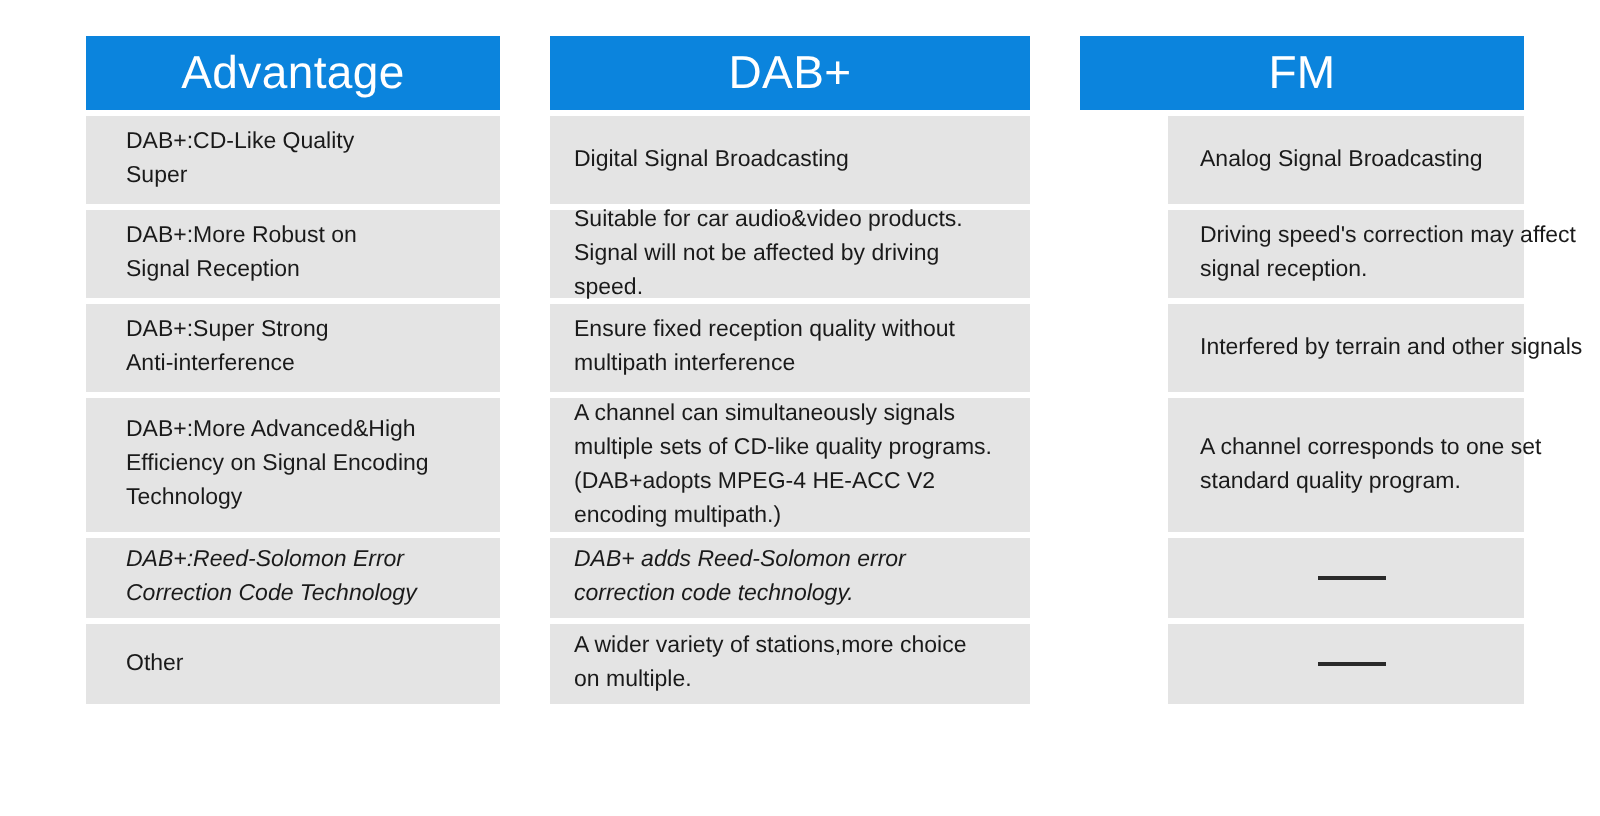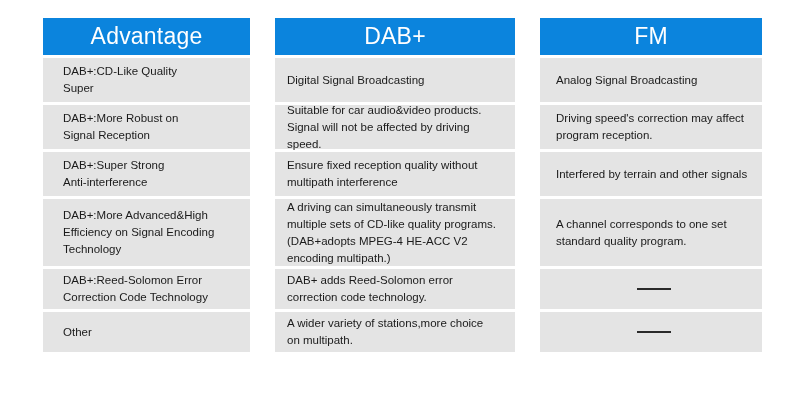--- a/index.html
+++ b/index.html
@@ -55,27 +55,27 @@
     box-sizing: border-box;
     margin-top: 3px;
     display: flex;
     flex-direction: column;
     justify-content: center;
     padding-left: 20px;
     padding-right: 8px;
   }
 
   .col-dab .cell { padding-left: 12px; padding-right: 24px; }
-  .col-fm  .cell { padding-left: 16px; padding-right: 10px; }
+  .col-fm  .cell { padding-left: 16px; padding-right: 10px; margin-left: 44px; }
 
   .cell-h1 { height: 44px; }
   .cell-h2 { height: 44px; }
   .cell-h3 { height: 44px; }
   .cell-h4 { height: 67px; }
-  .cell-h5 { height: 40px; }
+  .cell-h5 { height: 40px; font-style: italic; }
   .cell-h6 { height: 40px; }
 
   .cell .line { display: block; white-space: nowrap; }
 
   .cell-dash {
     align-items: center;
     justify-content: center;
     padding-left: 0;
     padding-right: 0;
   }
@@ -140,47 +140,47 @@
       <span class="line">Signal will not be affected by driving</span>
       <span class="line">speed.</span>
     </div>
 
     <div class="cell cell-h3">
       <span class="line">Ensure fixed reception quality without</span>
       <span class="line">multipath interference</span>
     </div>
 
     <div class="cell cell-h4">
-      <span class="line">A driving can simultaneously transmit</span>
+      <span class="line">A channel can simultaneously signals</span>
       <span class="line">multiple sets of CD-like quality programs.</span>
       <span class="line">(DAB+adopts MPEG-4 HE-ACC V2</span>
       <span class="line">encoding multipath.)</span>
     </div>
 
     <div class="cell cell-h5">
       <span class="line">DAB+ adds Reed-Solomon error</span>
       <span class="line">correction code technology.</span>
     </div>
 
     <div class="cell cell-h6">
       <span class="line">A wider variety of stations,more choice</span>
-      <span class="line">on multipath.</span>
+      <span class="line">on multiple.</span>
     </div>
   </div>
 
   <div class="column col-fm">
     <div class="col-header">FM</div>
 
     <div class="cell cell-h1">
       <span class="line">Analog Signal Broadcasting</span>
     </div>
 
     <div class="cell cell-h2">
       <span class="line">Driving speed's correction may affect</span>
-      <span class="line">program reception.</span>
+      <span class="line">signal reception.</span>
     </div>
 
     <div class="cell cell-h3">
       <span class="line">Interfered by terrain and other signals</span>
     </div>
 
     <div class="cell cell-h4">
       <span class="line">A channel corresponds to one set</span>
       <span class="line">standard quality program.</span>
     </div>

